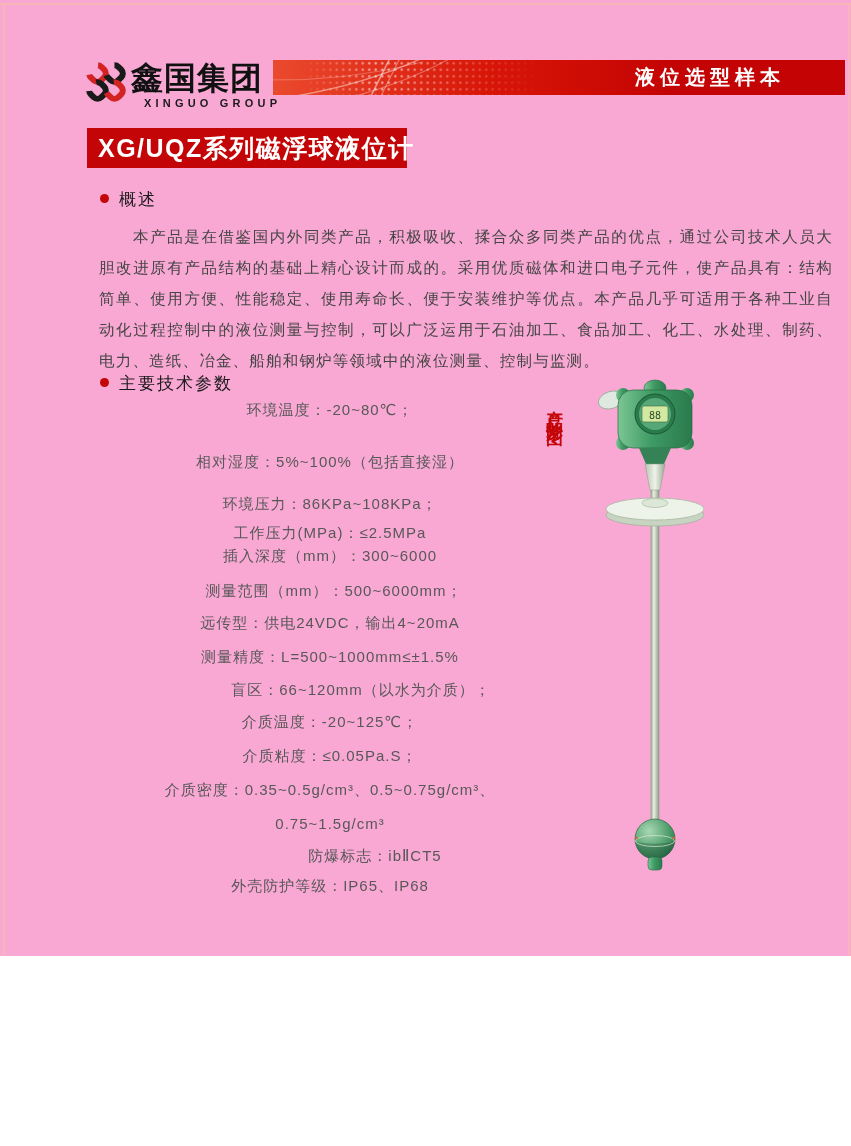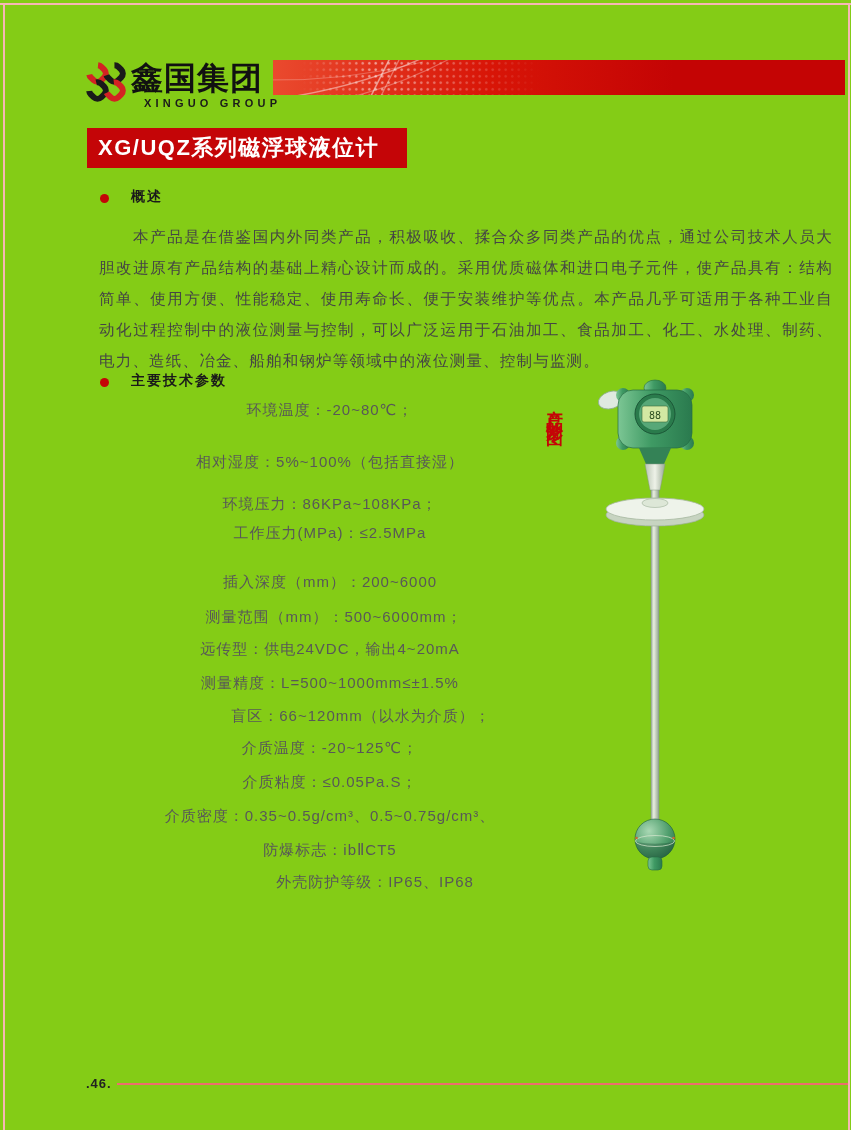--- a/index.html
+++ b/index.html
@@ -1,18 +1,18 @@
 <!DOCTYPE html>
 <html><head>
 <meta charset="utf-8">
 <style>
   * { margin:0; padding:0; box-sizing:border-box; }
   html,body { background:#fff; }
   body { font-family:"Liberation Sans","DejaVu Sans",sans-serif; }
-  .page { position:relative; width:851px; height:1130px; background:#84cc16; overflow:hidden; }
+  .page { position:relative; width:851px; height:956px; background:#f9a8d4; overflow:hidden; }
 
   
   .frame-top    { position:absolute; left:0; top:3px;    width:851px; height:2px; background:#f6b6b6; }
   .frame-bottom { position:absolute; left:0; top:1139px; width:851px; height:2px; background:#f6b6b6; }
   .frame-left   { position:absolute; left:3px;   top:3px; width:2px; height:1138px; background:#f6b6b6; }
   .frame-right  { position:absolute; left:848px; top:3px; width:2px; height:1138px; background:#f6b6b6; }
 
   
   .logo-mark { position:absolute; left:83px; top:58px; }
   .logo-cn { position:absolute; left:131px; top:60px; width:140px; font-size:32px; line-height:36px;
@@ -25,45 +25,45 @@
                  background-image:radial-gradient(circle, rgba(255,255,255,.55) 1px, rgba(255,255,255,0) 1.5px);
                  background-size:6.5px 6.5px;
                  -webkit-mask-image:linear-gradient(to right, transparent 0, #000 30%, transparent 96%);
                  mask-image:linear-gradient(to right, transparent 0, #000 30%, transparent 96%); }
   .banner-arcs { position:absolute; left:0; top:0; }
   .banner-label { position:absolute; right:60px; top:0; height:35px; line-height:35px;
                   font-size:20px; font-weight:bold; color:#fff; letter-spacing:5px; white-space:nowrap; }
 
   
   .title-bar { position:absolute; left:87px; top:128px; width:320px; height:40px; background:#c40507;
-               color:#fff; font-size:22px; font-weight:bold; line-height:40px; padding-left:11px;
+               color:#fff; font-size:25px; font-weight:bold; line-height:40px; padding-left:11px;
                letter-spacing:1.5px; white-space:nowrap; }
 
   
   .bullet { position:absolute; width:9px; height:9px; border-radius:50%; background:#c40507; left:100px; }
   .bullet-overview { top:194px; }
   .bullet-params   { top:378px; }
-  .sec-head { position:absolute; left:131px; font-size:14px; font-weight:bold; color:#1a1a1a;
+  .sec-head { position:absolute; left:119px; font-size:17px; font-weight:normal; color:#1a1a1a;
               letter-spacing:2px; white-space:nowrap; }
   .sec-head-overview { top:188px; }
   .sec-head-params   { top:372px; }
 
   
   .overview-text { position:absolute; left:99px; top:221px; width:734px; font-size:15.5px;
                    line-height:31px; color:#454545; letter-spacing:1.2px; text-align:justify;
                    text-indent:2.2em; }
 
   
   .param-list { position:absolute; left:100px; top:402px; width:460px; }
   .param-line { height:16px; margin-bottom:18px; font-size:15px; line-height:16px; color:#585858;
                 letter-spacing:1px; white-space:nowrap;text-align:center; }
   .param-line:nth-child(1){ margin-bottom:22px; }
   .param-line:nth-child(2){ margin-bottom:26px;margin-top:36px; }
   .param-line:nth-child(3){ margin-bottom:13px; }
-  .param-line:nth-child(4){ margin-bottom:33px; }
+  .param-line:nth-child(4){ margin-bottom:7px; }
   .param-line:nth-child(5){ margin-bottom:19px; }
   .param-line:nth-child(6){ margin-bottom:16px;margin-left:8px; }
   .param-line:nth-child(7){ }
   .param-line:nth-child(8){ margin-bottom:17px; }
   .param-line:nth-child(9){ margin-bottom:16px; padding-left:62px; }
   .param-line:nth-child(13){ margin-bottom:16px; }
   .param-line:nth-child(14){ margin-bottom:14px; padding-left:90px; }
   .param-line:nth-child(15){ margin-bottom:16px; }
 
   
@@ -99,43 +99,45 @@
 
   <div class="banner">
     <div class="banner-dots"></div>
     <svg class="banner-arcs" width="572" height="35" viewBox="0 0 572 35">
       <path d="M-20,42 Q90,30 170,-12" stroke="rgba(255,255,255,.45)" stroke-width="1.4" fill="none"></path>
       <path d="M-30,55 Q110,44 205,-18" stroke="rgba(255,255,255,.3)" stroke-width="1.2" fill="none"></path>
       <path d="M96,40 L120,-8" stroke="rgba(255,255,255,.5)" stroke-width="1.6" fill="none"></path>
       <path d="M106,40 L130,-8" stroke="rgba(255,255,255,.35)" stroke-width="1.2" fill="none"></path>
       <path d="M-10,20 Q70,22 150,2" stroke="rgba(255,255,255,.25)" stroke-width="1" fill="none"></path>
     </svg>
+    <div class="banner-label">液位选型样本</div>
   </div>
 
   <div class="title-bar">XG/UQZ系列磁浮球液位计</div>
 
   <div class="bullet bullet-overview"></div>
   <div class="sec-head sec-head-overview">概述</div>
   <p class="overview-text">本产品是在借鉴国内外同类产品，积极吸收、揉合众多同类产品的优点，通过公司技术人员大胆改进原有产品结构的基础上精心设计而成的。采用优质磁体和进口电子元件，使产品具有：结构简单、使用方便、性能稳定、使用寿命长、便于安装维护等优点。本产品几乎可适用于各种工业自动化过程控制中的液位测量与控制，可以广泛运用于石油加工、食品加工、化工、水处理、制药、电力、造纸、冶金、船舶和钢炉等领域中的液位测量、控制与监测。</p>
 
   <div class="bullet bullet-params"></div>
   <div class="sec-head sec-head-params">主要技术参数</div>
   <div class="param-list">
     <div class="param-line">环境温度：-20~80℃；</div>
     <div class="param-line">相对湿度：5%~100%（包括直接湿）</div>
     <div class="param-line">环境压力：86KPa~108KPa；</div>
     <div class="param-line">工作压力(MPa)：≤2.5MPa</div>
-    <div class="param-line">插入深度（mm）：200~6000</div>
+    <div class="param-line">插入深度（mm）：300~6000</div>
     <div class="param-line">测量范围（mm）：500~6000mm；</div>
     <div class="param-line">远传型：供电24VDC，输出4~20mA</div>
     <div class="param-line">测量精度：L=500~1000mm≤±1.5%</div>
     <div class="param-line">盲区：66~120mm（以水为介质）；</div>
     <div class="param-line">介质温度：-20~125℃；</div>
     <div class="param-line">介质粘度：≤0.05Pa.S；</div>
     <div class="param-line">介质密度：0.35~0.5g/cm³、0.5~0.75g/cm³、</div>
+    <div class="param-line">0.75~1.5g/cm³</div>
     <div class="param-line">防爆标志：ibⅡCT5</div>
     <div class="param-line">外壳防护等级：IP65、IP68</div>
   </div>
 
   <div class="figure-caption">产品外形图</div>
   <svg class="figure-svg" width="200" height="520" viewBox="0 0 200 520">
     <defs>
       <linearGradient id="gHead" x1="0" y1="0" x2="1" y2="0">
         <stop offset="0" stop-color="#7cc694"></stop>
           <stop offset=".45" stop-color="#3f9a64"></stop>

